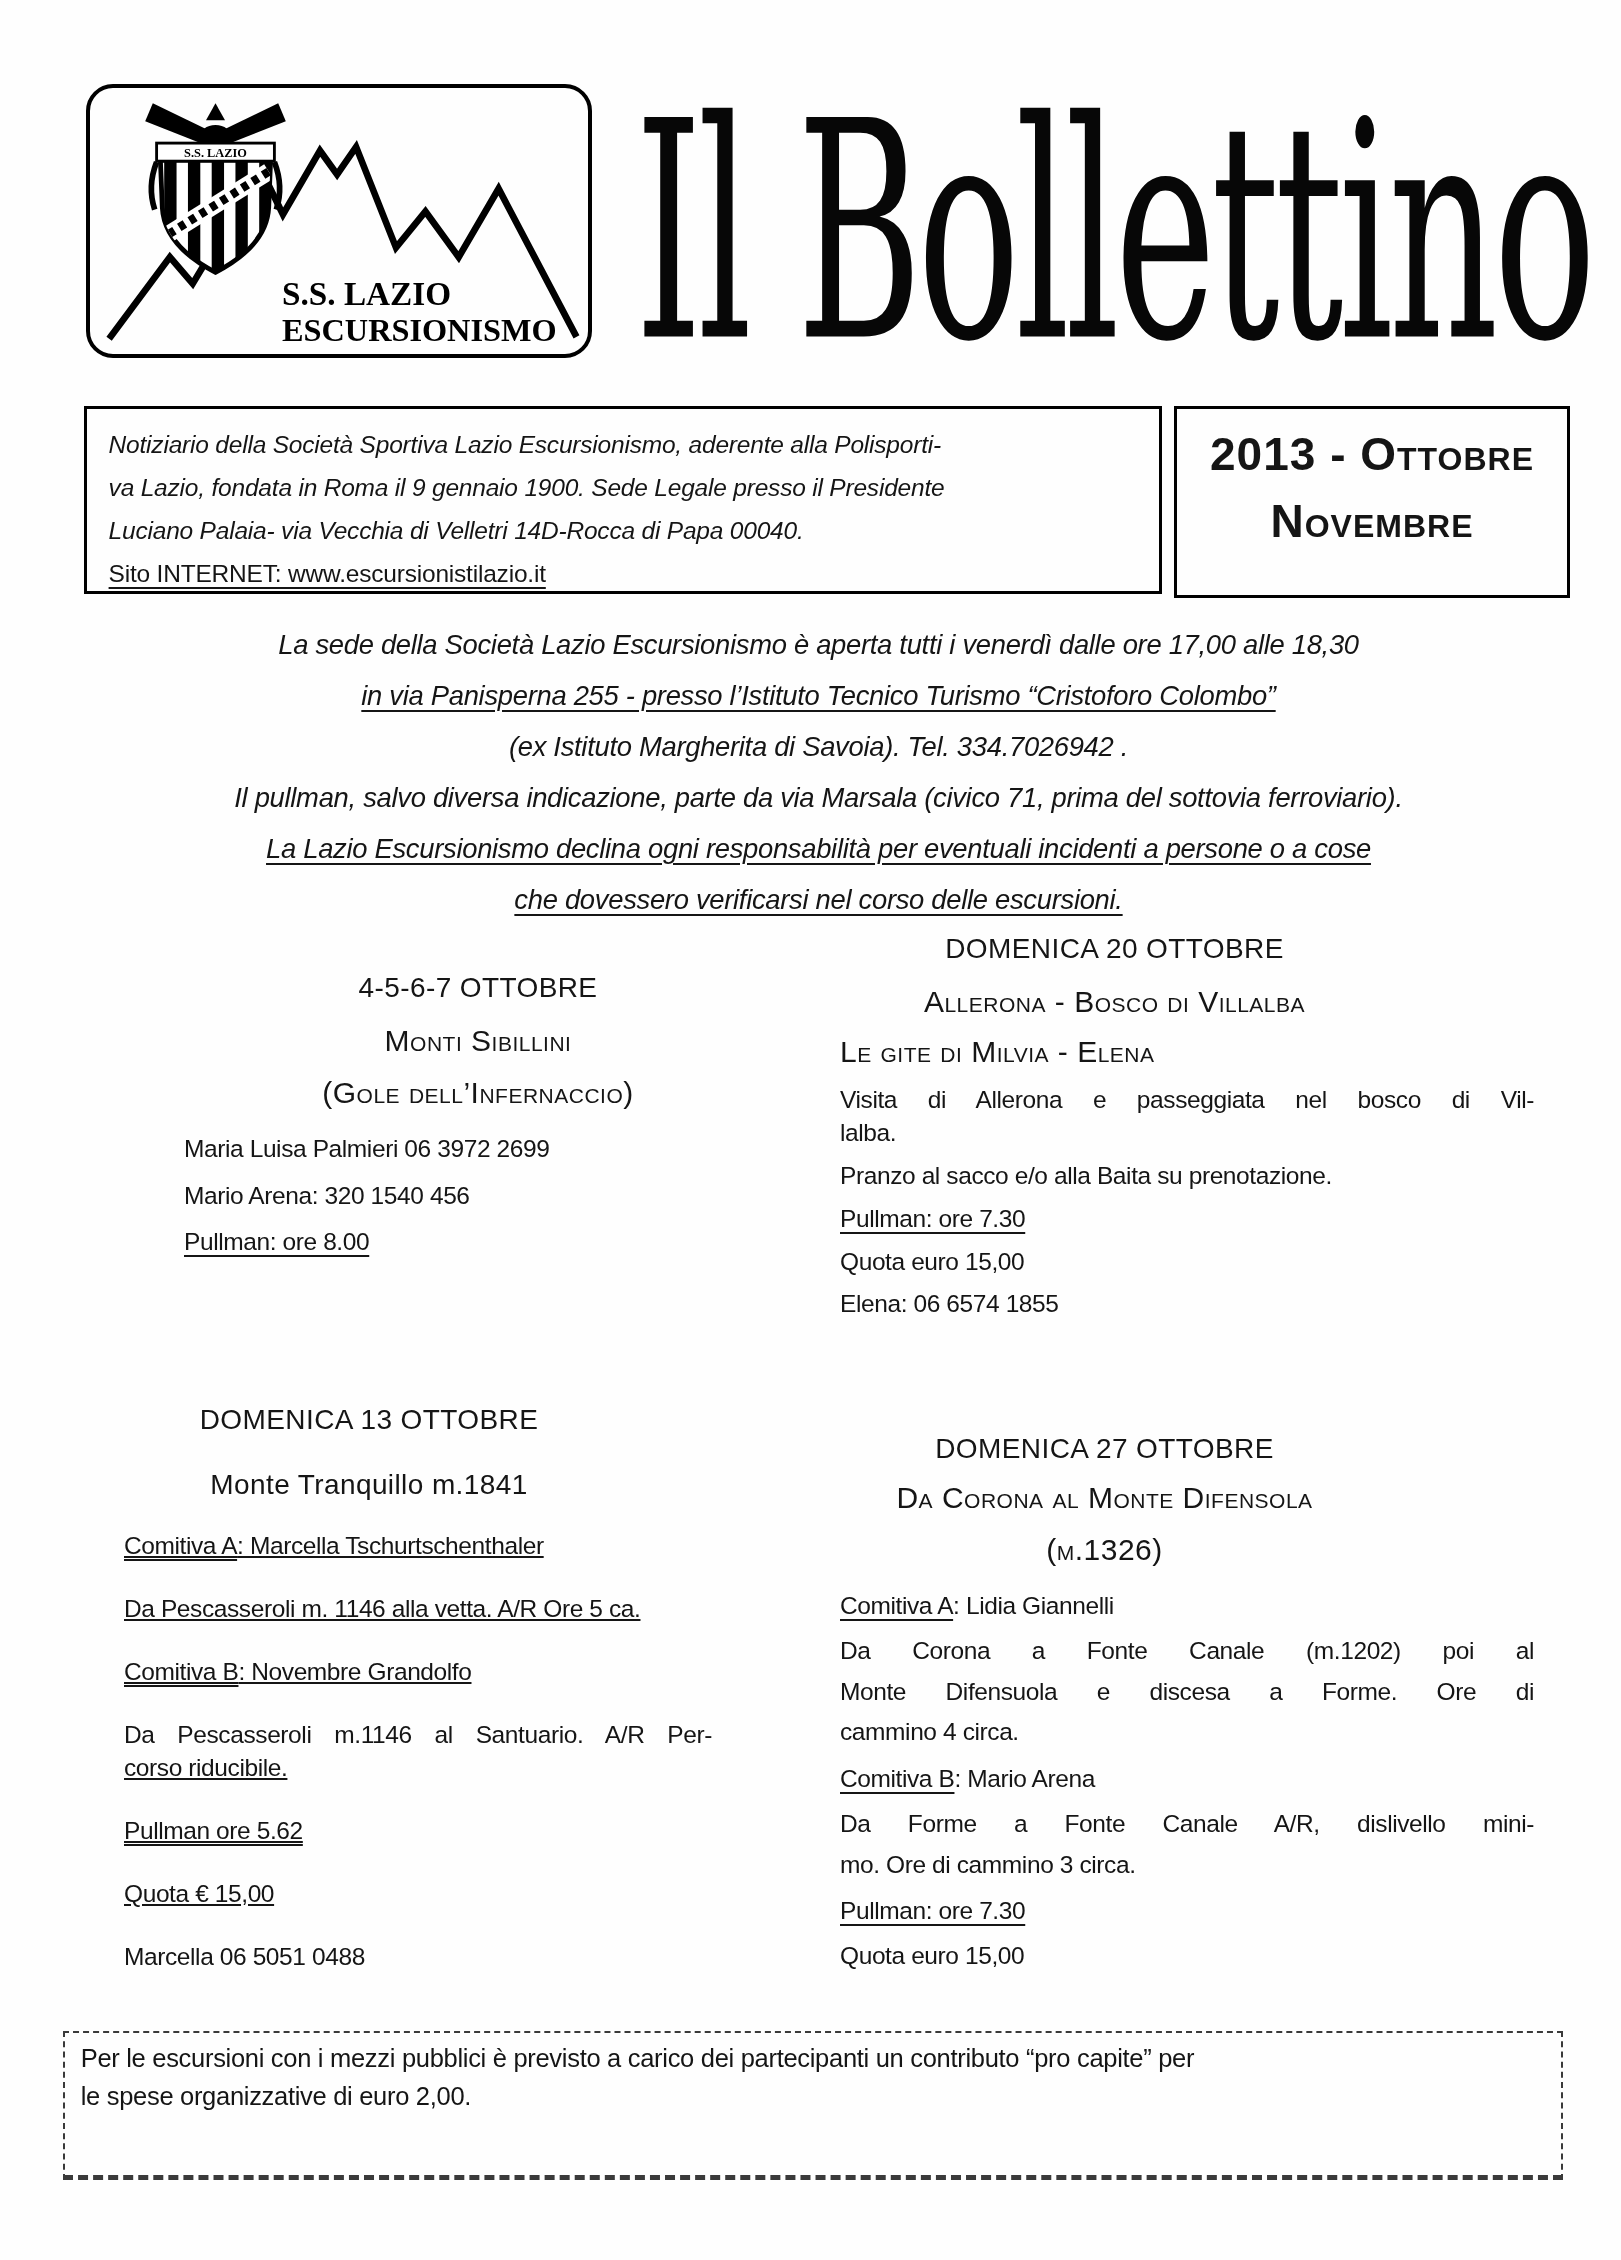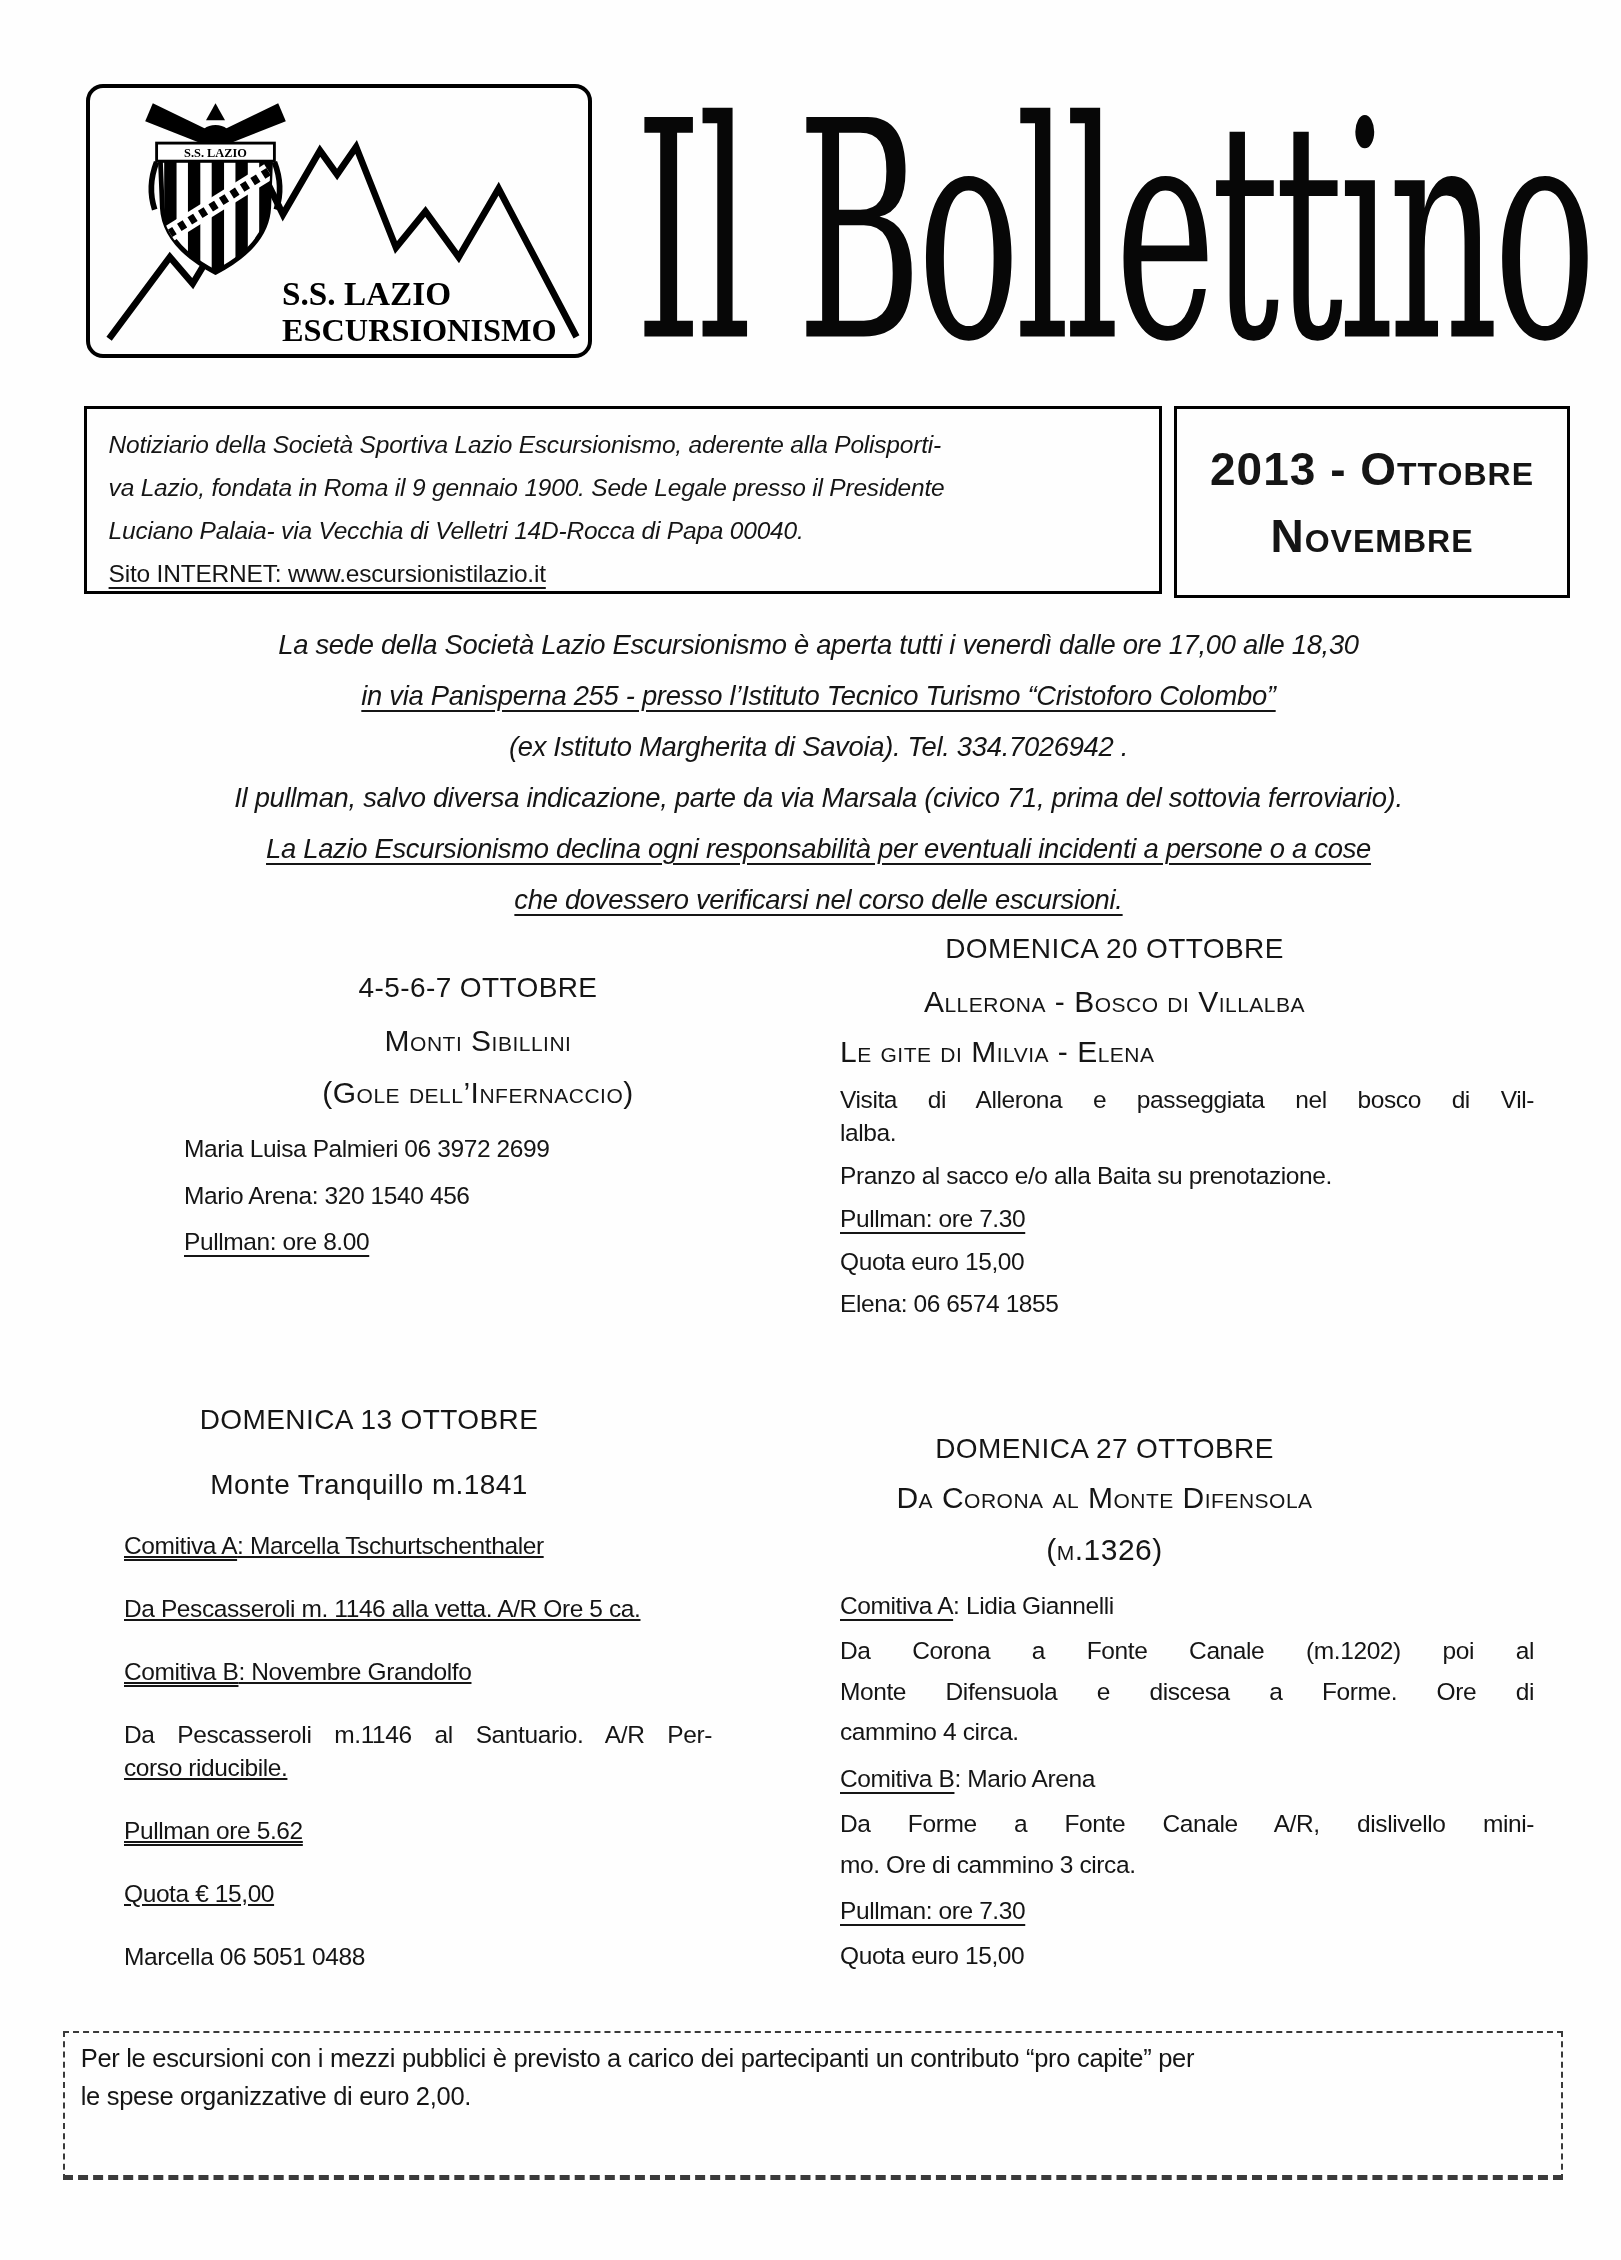--- a/index.html
+++ b/index.html
@@ -6,21 +6,21 @@
   .page {
     position:relative; width:1621px; height:2260px; margin:0 auto;
     background:#fefefe; color:#151515; overflow:hidden;
     font-family:"Liberation Sans", sans-serif;
   }
   .u { text-decoration:underline; text-decoration-thickness:2px; text-underline-offset:4.9px; }
 
   
   .logo-box {
     position:absolute; left:86px; top:84px; width:506px; height:274px;
-    border:4.9px solid #000; border-radius:17px; box-sizing:border-box;
+    border:4.9px solid #000; border-radius:27px; box-sizing:border-box;
   }
   .logo-box svg { width:100%; height:100%; display:block; }
   .logo-name { font-family:"Liberation Serif", serif; font-weight:bold; fill:#000; }
   .logo-banner { font-family:"Liberation Serif", serif; font-weight:bold; fill:#000; }
 
   .masthead-title {
     position:absolute; left:635px; top:82px; white-space:nowrap;
     font-family:"DejaVu Serif", serif; font-size:284px; line-height:284px;
     letter-spacing:-7.8px; transform:scale(0.60,1.06); transform-origin:0 0; color:#070707;
   }
@@ -30,21 +30,21 @@
     position:absolute; left:84px; top:406px; width:1078px; height:188px;
     border:3.9px solid #000; box-sizing:border-box; padding:13.7px 21.6px 0 21.6px;
     font-style:italic; font-size:24.5px; line-height:43px; letter-spacing:-0.2px;
   }
   .info-site { font-style:normal; }
 
   .issue-box {
     position:absolute; left:1174px; top:406px; width:396px; height:192px;
     border:3.9px solid #000; box-sizing:border-box; text-align:center;
     font-weight:bold; font-variant:small-caps; font-size:46px; line-height:67px;
-    padding-top:27px; letter-spacing:1px;
+    padding-top:12px; letter-spacing:1px;
   }
 
   
   .notice {
     position:absolute; left:8px; top:619px; width:1621px; text-align:center;
     font-style:italic; font-size:27.4px; line-height:51px; letter-spacing:-0.3px;
   }
 
   
   .section { position:absolute; }

